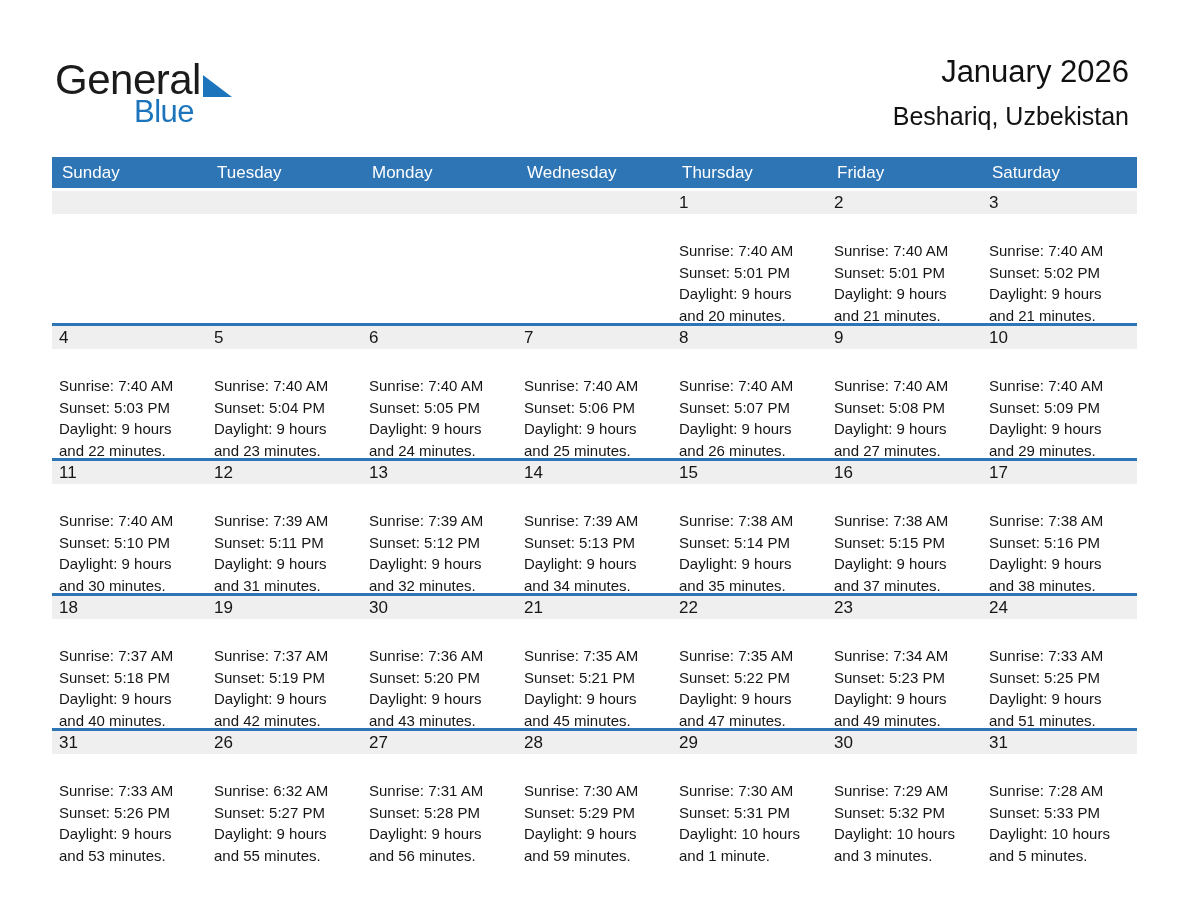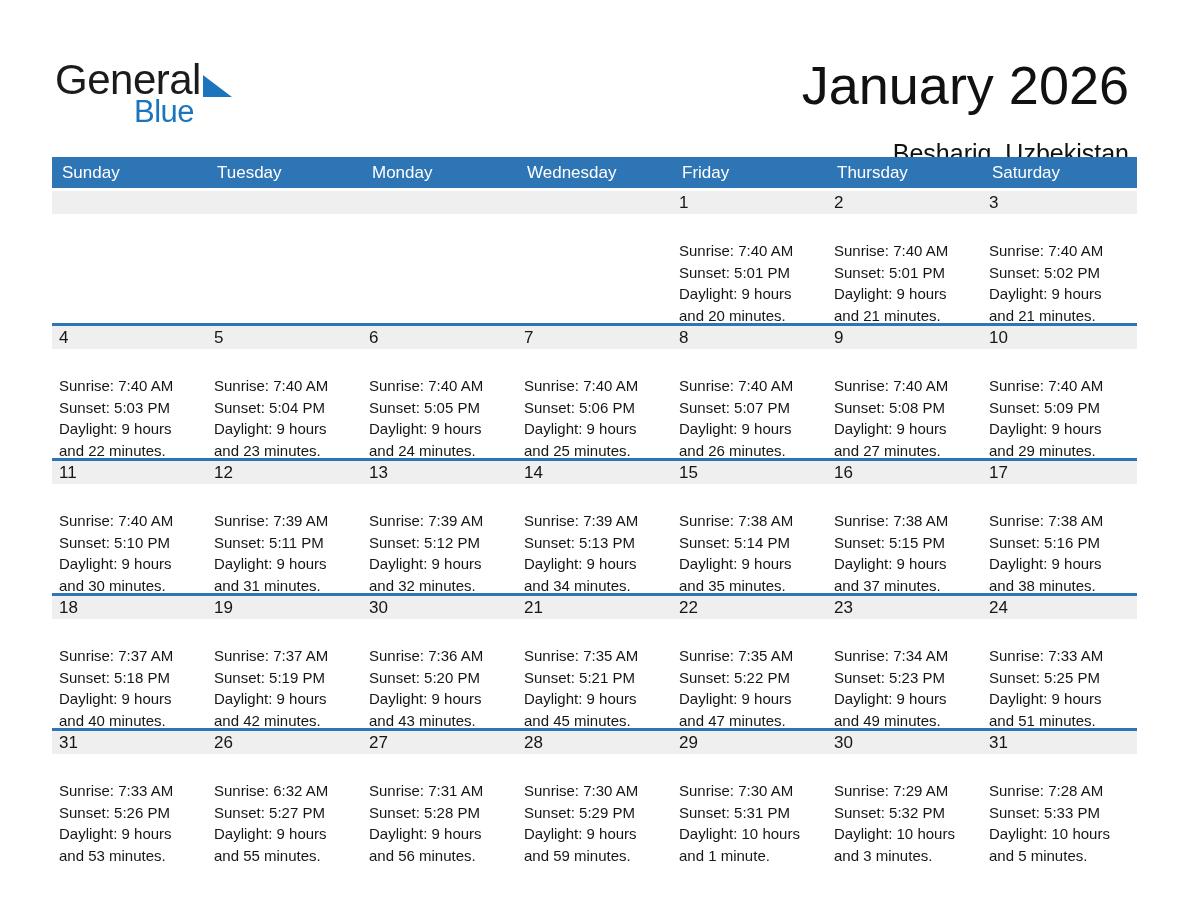--- a/index.html
+++ b/index.html
@@ -20,22 +20,22 @@
   .logo-triangle {
     width: 29px; height: 22px;
     background: #1C75BC;
     clip-path: polygon(0 0, 100% 100%, 0 100%);
     margin: 0 0 7px 2px;
   }
   .logo-blue { font-size: 31px; color: #1C75BC; margin: -10px 0 0 79px; letter-spacing: -0.5px; }
 
   
   .title-block { position: absolute; top: 54px; right: 59px; text-align: right; }
-  .month-title { font-size: 54px; color: #111111; line-height: 1.15; }
-  .location-subtitle { font-size: 25px; color: #111111; margin-top: 23px; }
+  .month-title { font-size: 31px; color: #111111; line-height: 1.15; }
+  .location-subtitle { font-size: 25px; color: #111111; margin-top: 12px; }
 
   
   .calendar { position: absolute; left: 52px; top: 157px; width: 1085px; }
   .header-row {
     display: grid; grid-template-columns: repeat(7, 1fr);
     background: #2E75B5; height: 31px;
   }
   .header-cell {
     color: #ffffff; font-size: 17px; line-height: 31px;
     padding-left: 10px; font-weight: 400;
@@ -75,22 +75,22 @@
   <div class="month-title">January 2026</div>
   <div class="location-subtitle">Beshariq, Uzbekistan</div>
 </div>
 
 <div class="calendar">
   <div class="header-row">
       <div class="header-cell">Sunday</div>
       <div class="header-cell">Tuesday</div>
       <div class="header-cell">Monday</div>
       <div class="header-cell">Wednesday</div>
+      <div class="header-cell">Thursday</div>
       <div class="header-cell">Friday</div>
-      <div class="header-cell">Thursday</div>
       <div class="header-cell">Saturday</div>
     </div>
   <div class="weeks">
       <div class="week first">
         <div class="cell">
           <div class="day-num"></div>
           <div class="details"></div>
         </div>
         <div class="cell">
           <div class="day-num"></div>

